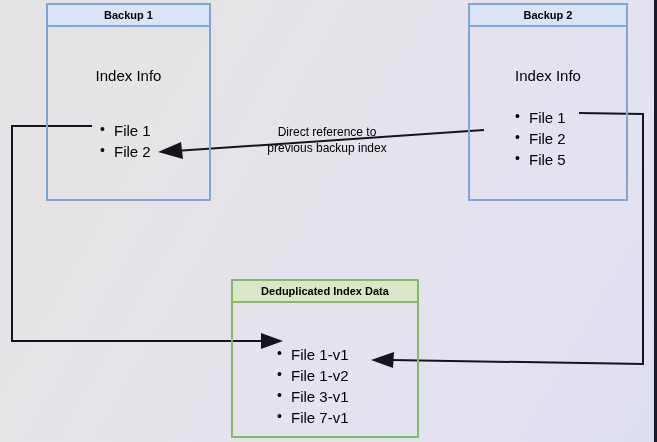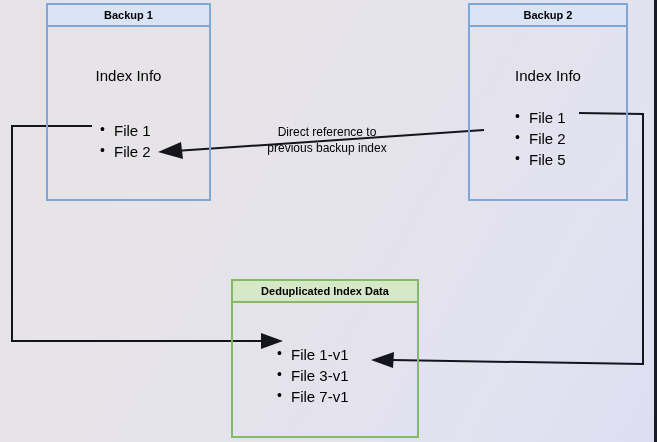--- a/index.html
+++ b/index.html
@@ -163,20 +163,21 @@
         <li>File 5</li>
       </ul>
     </div>
   </div>
 
   <div class="box green" style="left:231px; top:279px; width:188px; height:159px;">
     <div class="box-header">Deduplicated Index Data</div>
     <div class="box-body">
       <ul class="file-list" style="left:42px; top:28px;margin-top:13px;">
         <li>File 1-v1</li>
+        <li>File 1-v2</li>
         <li>File 3-v1</li>
         <li>File 7-v1</li>
       </ul>
     </div>
   </div>
 
   <div class="annotation" style="left:242px; top:124px; width:170px;">Direct reference to
 previous backup index</div>
 
   <div class="edge-right"></div>

